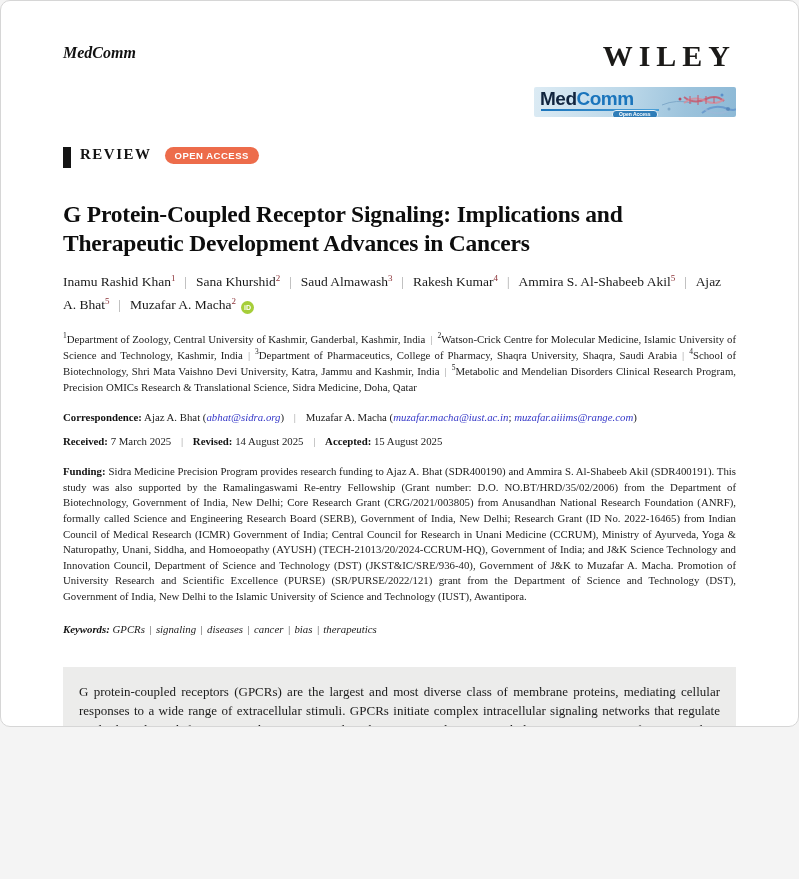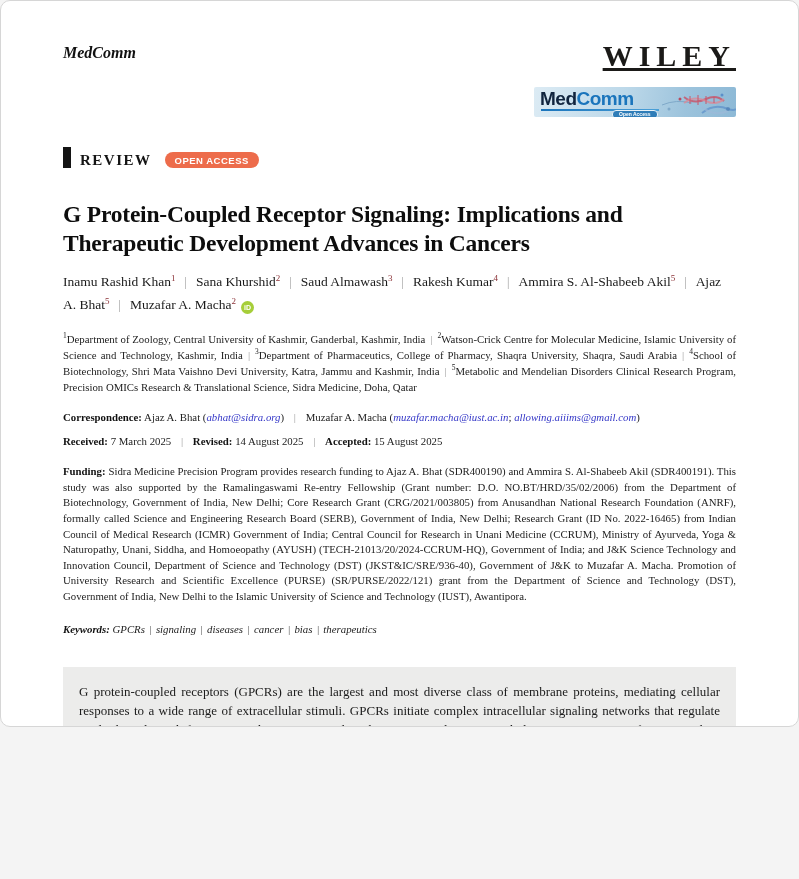--- a/index.html
+++ b/index.html
@@ -13,21 +13,21 @@
     border-radius:10px;
     overflow:hidden;
     font-family:"Liberation Serif", serif;
     color:#1a1a1a;
   }
   .inner { padding:40px 62px 0 62px; }
 
   
   .hdr { display:flex; justify-content:space-between; align-items:flex-start; }
   .journal-name { font:italic bold 16px/1 "Liberation Serif", serif; color:#111; padding-top:4px; }
-  .wiley { font:600 30px/1 "Liberation Serif", serif; letter-spacing:6px; color:#1b1a18;text-decoration:underline; }
+  .wiley { font:600 30px/1 "Liberation Serif", serif; letter-spacing:6px; color:#1b1a18; }
 
   
   .banner-row { display:flex; justify-content:flex-end; margin-top:16px; }
   .banner {
     position:relative; width:202px; height:30px; overflow:hidden;
     background:linear-gradient(100deg,#dcebf4 0%, #bcd8e9 45%, #9cc3dc 75%, #8db9d6 100%);
     border-radius:2px;
   }
   .banner svg { position:absolute; right:0; top:0; }
   .banner-text { position:absolute; left:6px; top:1px; font-family:"Liberation Sans", sans-serif; font-weight:bold; font-size:19px; letter-spacing:-0.5px; }
@@ -35,21 +35,21 @@
   .banner-text .comm { color:#1b75bc; }
   .banner-underline { position:absolute; left:7px; top:22px; width:118px; height:2px; background:linear-gradient(90deg,#1b75bc,#4aa0d8); }
   .banner-oa {
     position:absolute; left:78px; top:23px;
     background:#2f7db8; color:#fff;
     font:bold 5px/7px "Liberation Sans", sans-serif;
     padding:0 6px; border-radius:4px; border:1px solid #e8f2f8;
   }
 
   
-  .review-row { display:flex; align-items:flex-end; margin-top:30px; }
+  .review-row { display:flex; align-items:flex-start; margin-top:30px; }
   .review-bar { width:8px; height:21px; background:#141414; margin-right:9px; }
   .review-label { font:bold 15px/1 "Liberation Serif", serif; letter-spacing:1.5px; color:#141414; }
   .oa-pill {
     margin-left:13px;
     background:#ED6C4B;
     color:#ffffff;
     font:bold 9.5px/1 "Liberation Sans", sans-serif;
     letter-spacing:0.5px;
     padding:4px 10px 3px 10px;
     border-radius:10px;
@@ -136,21 +136,21 @@
     </div>
 
     <div class="affil">
       <span class="sup">1</span><span>Department of Zoology, Central University of Kashmir, Ganderbal, Kashmir, India</span><span class="sep">|</span><span class="sup">2</span><span>Watson-Crick Centre for Molecular Medicine, Islamic University of Science and Technology, Kashmir, India</span><span class="sep">|</span><span class="sup">3</span><span>Department of Pharmaceutics, College of Pharmacy, Shaqra University, Shaqra, Saudi Arabia</span><span class="sep">|</span><span class="sup">4</span><span>School of Biotechnology, Shri Mata Vaishno Devi University, Katra, Jammu and Kashmir, India</span><span class="sep">|</span><span class="sup">5</span><span>Metabolic and Mendelian Disorders Clinical Research Program, Precision OMICs Research &amp; Translational Science, Sidra Medicine, Doha, Qatar</span>
     </div>
 
     <div class="meta">
       <b>Correspondence:</b>
       <span>Ajaz A. Bhat (</span><a class="email" href="#">abhat@sidra.org</a><span>)</span>
       <span class="sep">|</span>
-      <span>Muzafar A. Macha (</span><a class="email" href="#">muzafar.macha@iust.ac.in</a><span>; </span><a class="email" href="#">allowing.aiiims@gmail.com</a><span>)</span>
+      <span>Muzafar A. Macha (</span><a class="email" href="#">muzafar.macha@iust.ac.in</a><span>; </span><a class="email" href="#">muzafar.aiiims@range.com</a><span>)</span>
     </div>
 
     <div class="meta history">
       <b>Received:</b>
       <span>7 March 2025</span>
       <span class="sep">|</span>
       <b>Revised:</b>
       <span>14 August 2025</span>
       <span class="sep">|</span>
       <b>Accepted:</b>

